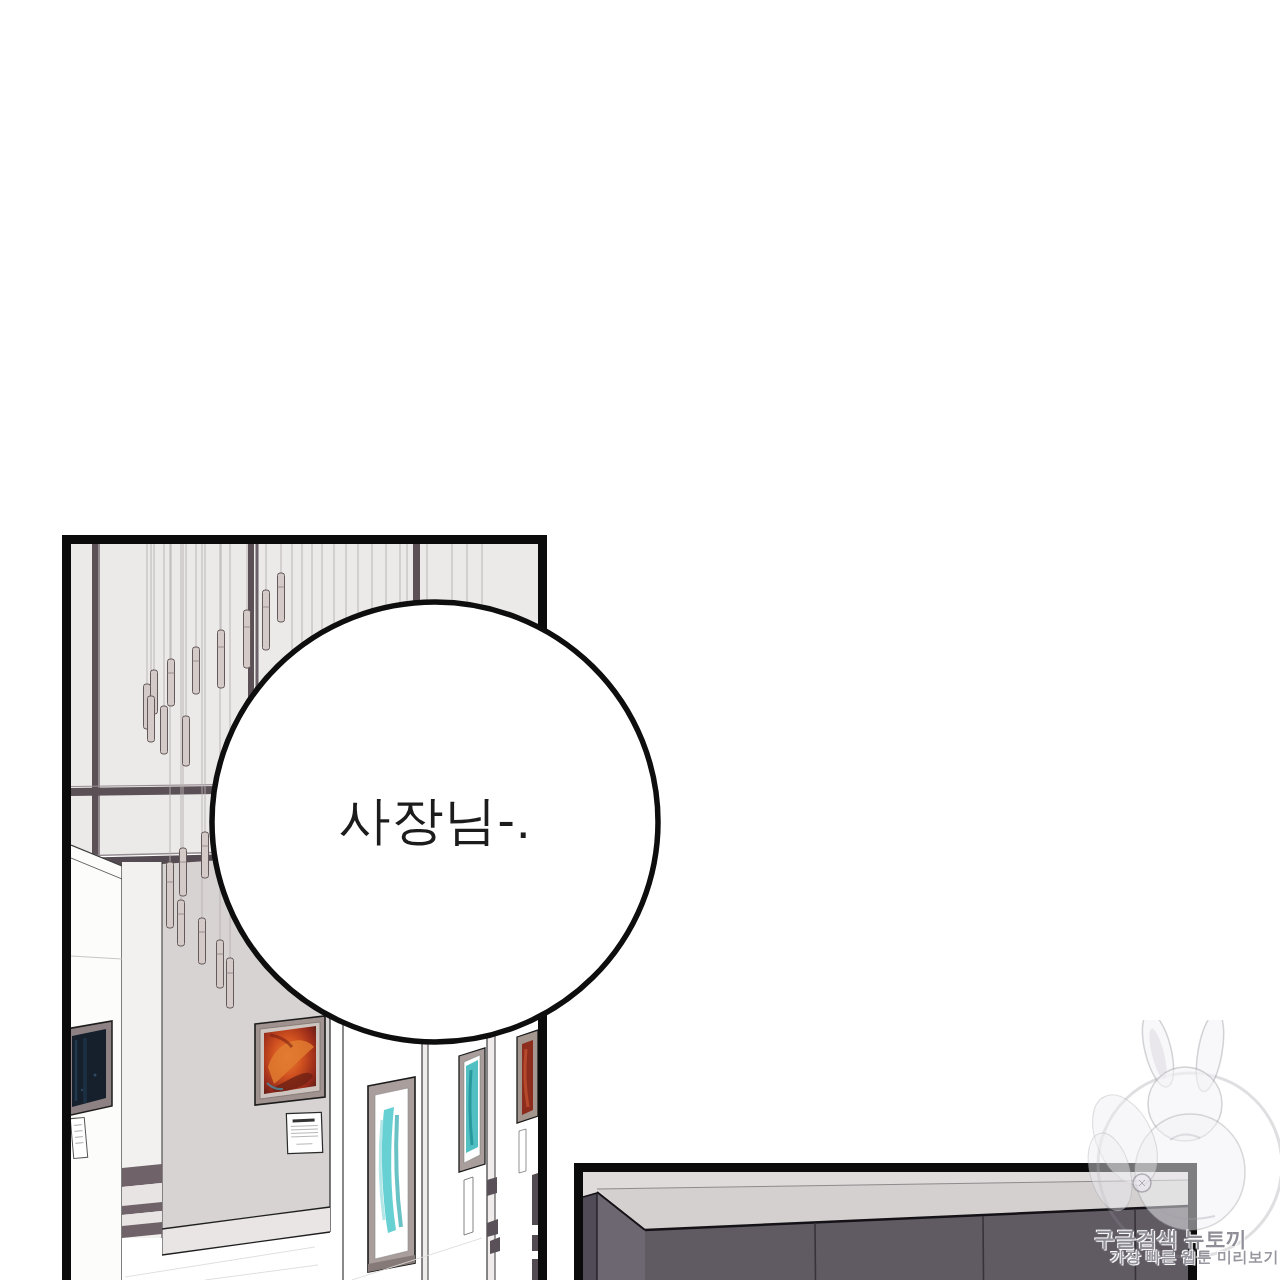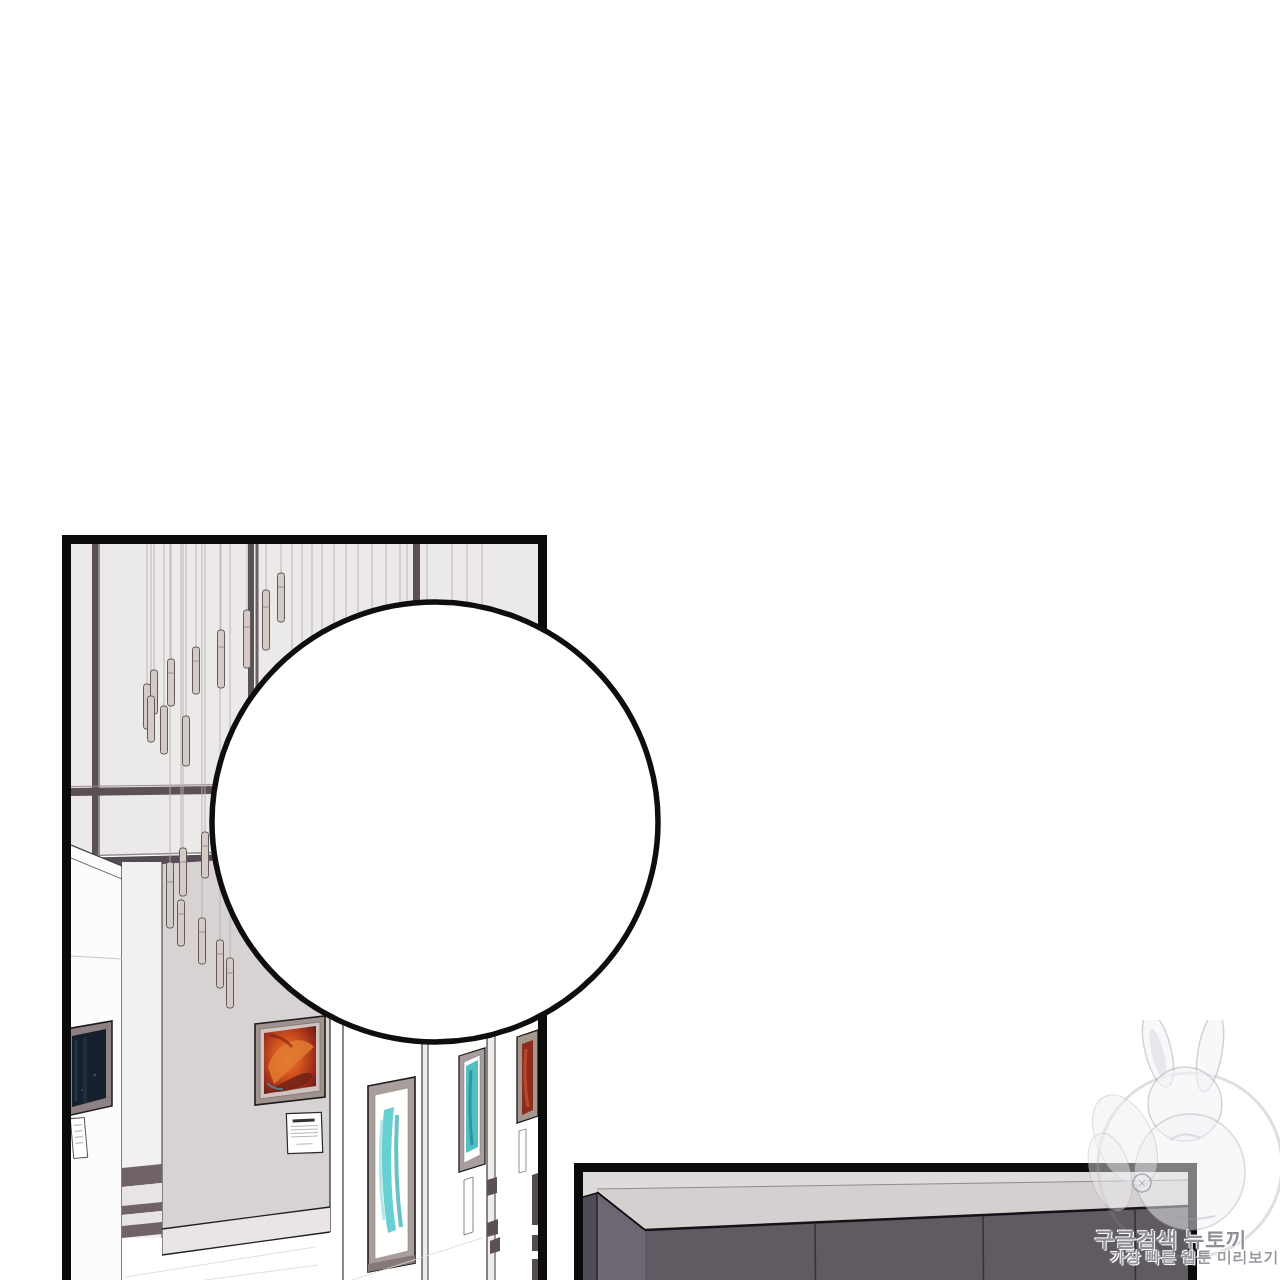--- a/index.html
+++ b/index.html
@@ -276,20 +276,21 @@
         <line x1="14" y1="21" x2="14" y2="108" stroke="#19161c" stroke-width="1.2"></line>
       </g>
     </svg>
   </div>
 
   <div id="bubble-wrap">
     <svg width="475" height="470" viewBox="0 0 475 470">
       <ellipse cx="235" cy="232" rx="223" ry="220" fill="#ffffff" stroke="#0e0e0e" stroke-width="5.5"></ellipse>
     </svg>
   </div>
+  <div id="bubble-text">사장님-.</div>
 
   <div id="watermark">
     <svg width="240" height="260" viewBox="0 0 240 260">
       <circle cx="150" cy="145" r="92" fill="none" stroke="rgba(140,138,146,0.28)" stroke-width="3"></circle>
       <ellipse cx="118" cy="30" rx="13" ry="38" transform="rotate(-14 118 30)" fill="rgba(243,242,246,0.6)" stroke="rgba(150,148,156,0.4)" stroke-width="1.5"></ellipse>
       <ellipse cx="170" cy="32" rx="12" ry="40" transform="rotate(10 170 32)" fill="rgba(243,242,246,0.6)" stroke="rgba(150,148,156,0.4)" stroke-width="1.5"></ellipse>
       <ellipse cx="118" cy="34" rx="6" ry="26" transform="rotate(-14 118 34)" fill="rgba(214,209,219,0.45)"></ellipse>
       <circle cx="145" cy="84" r="37" fill="rgba(244,243,247,0.6)" stroke="rgba(150,148,156,0.4)" stroke-width="1.5"></circle>
       <ellipse cx="150" cy="152" rx="55" ry="58" fill="rgba(242,241,245,0.5)" stroke="rgba(150,148,156,0.35)" stroke-width="1.5"></ellipse>
       <ellipse cx="85" cy="120" rx="28" ry="48" transform="rotate(-25 85 120)" fill="rgba(238,237,242,0.45)" stroke="rgba(150,148,156,0.3)" stroke-width="1"></ellipse>

